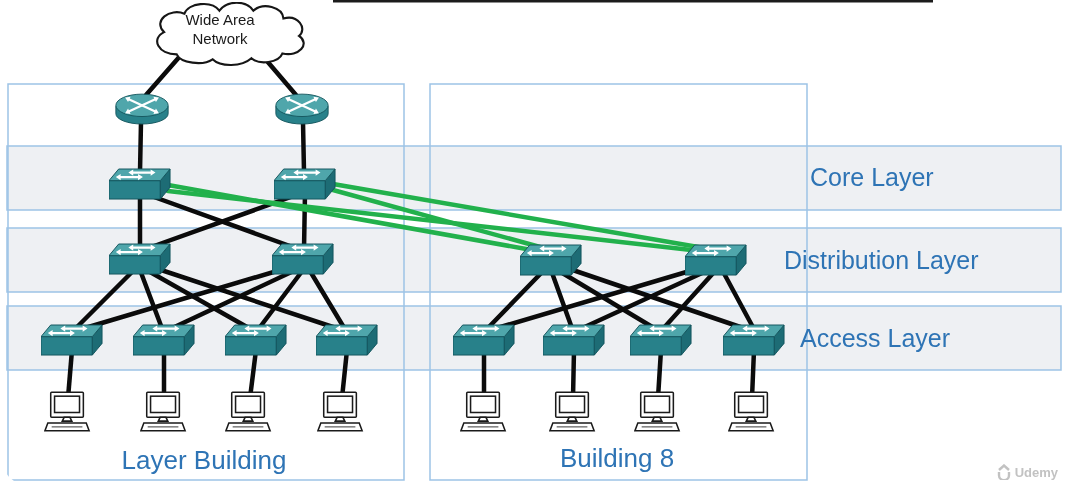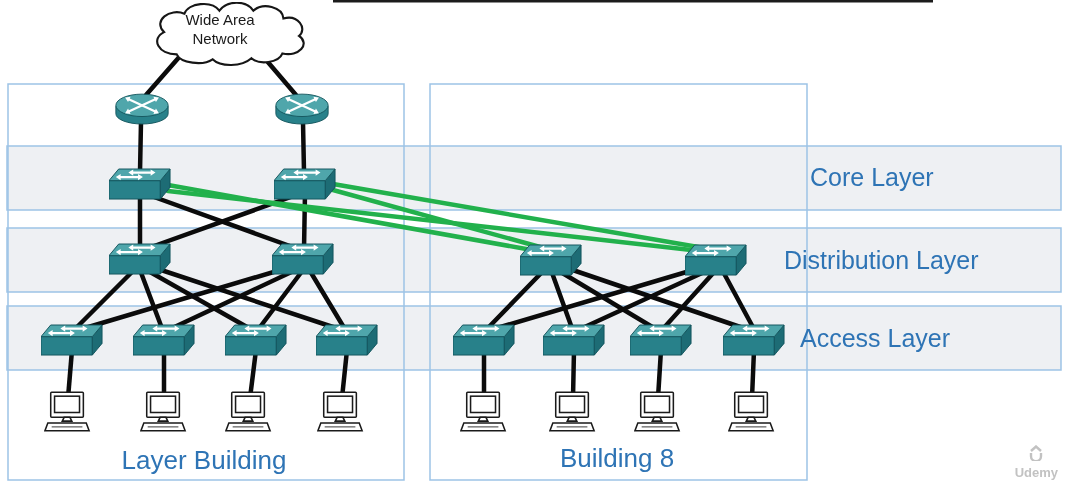--- a/index.html
+++ b/index.html
@@ -1,18 +1,18 @@
 <!DOCTYPE html>
 <html style="--label-blue: #2E74B5; --band-border: #9DC3E6; --band-fill: #EEF0F3; --link-black: #0B0B0B; --link-green: #22B14C; --device-teal: #35939B;"><head>
 <meta charset="utf-8">
 <style>
   html,body{margin:0;padding:0;background:#ffffff;}
   .stage{
     position:relative;width:1068px;height:486px;background:#ffffff;
-    overflow:hidden;font-family:"Liberation Sans",sans-serif;
+    overflow:hidden;font-family:"Liberation Sans",sans-serif;border-radius:31px;
   }
   .diagram-svg{position:absolute;left:0;top:0;}
 
   
   .band{fill:var(--band-fill,#EEF0F3);stroke:var(--band-border,#9DC3E6);stroke-width:1.5;}
   .bbox{fill:none;stroke:var(--band-border,#9DC3E6);stroke-width:1.5;}
 
   
   .link-black line{stroke:var(--link-black,#0B0B0B);stroke-width:4.5;stroke-linecap:round;}
   .link-green line{stroke:var(--link-green,#22B14C);stroke-width:4.5;stroke-linecap:round;}
@@ -42,21 +42,21 @@
   .layer-label.distribution{left:784px;top:246px;}
   .layer-label.access{left:800px;top:324px;}
   .building-label{
     color:var(--label-blue,#2E74B5);font-size:26px;text-align:center;width:220px;
   }
   .building-label.main{left:94px;top:445px;}
   .building-label.b1{left:507px;top:443px;}
 
   .watermark{
     position:absolute;right:10px;bottom:6px;display:flex;align-items:center;gap:4px;
-    color:#C2C2C2;font-size:13px;font-weight:bold;flex-direction:column;
+    color:#C2C2C2;font-size:13px;font-weight:bold;
   }
   .watermark svg{display:block;}
 </style>
 </head>
 <body>
 
 <div class="stage">
 
   <svg class="diagram-svg" width="1068" height="486" viewBox="0 0 1068 486">
     <defs>

